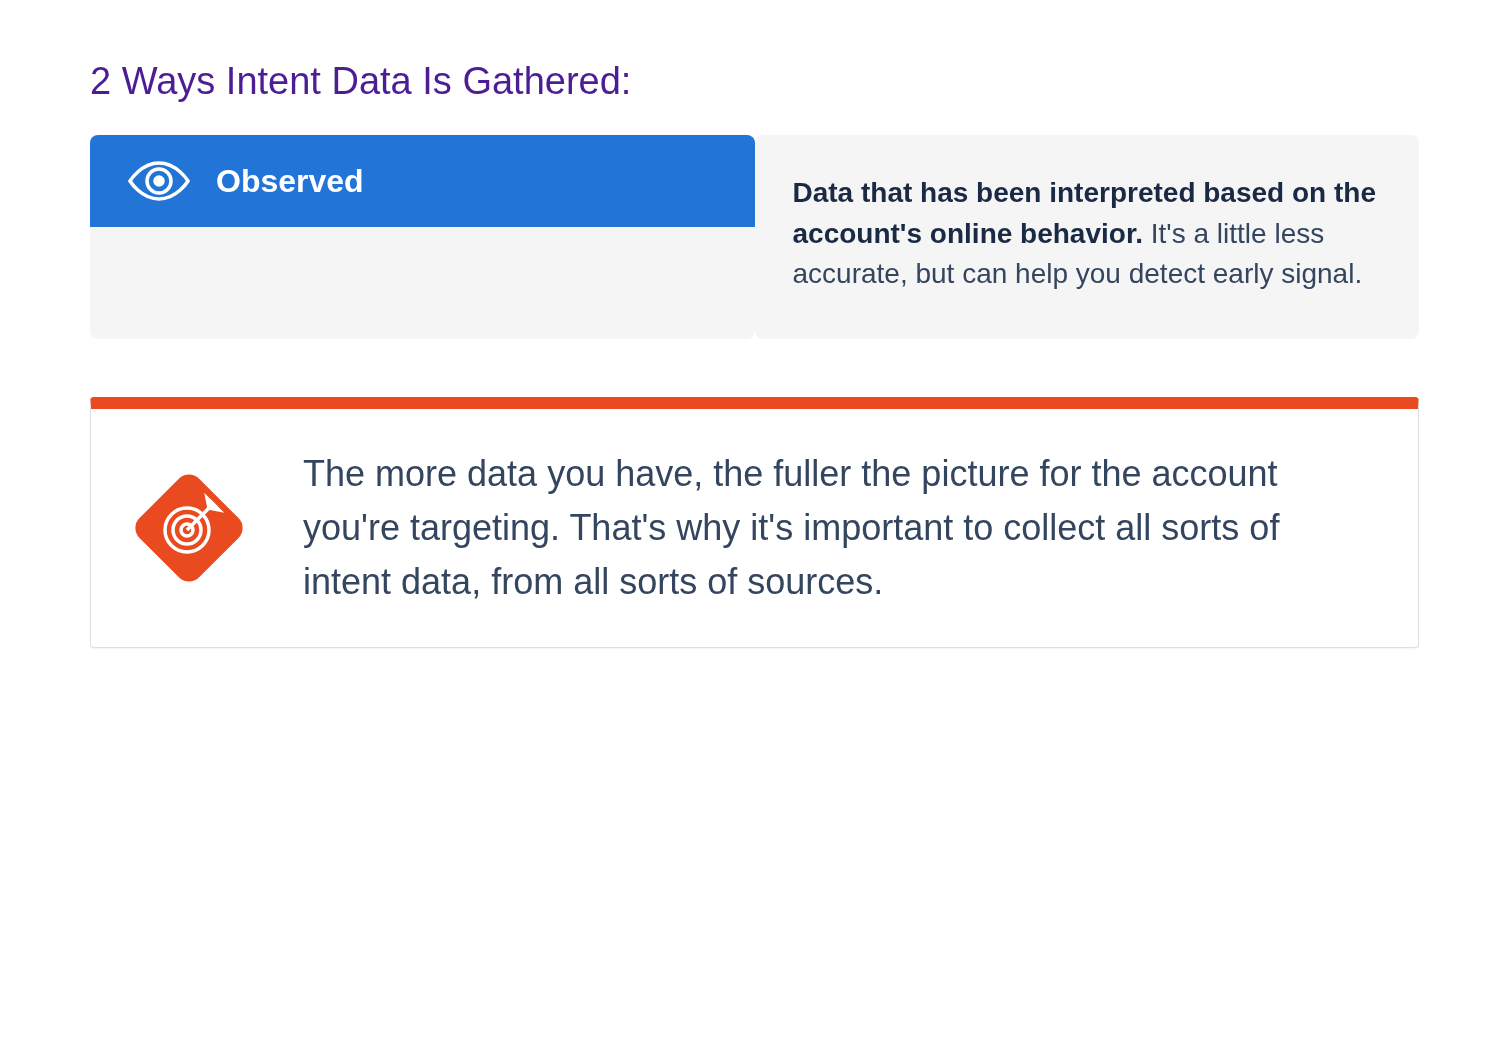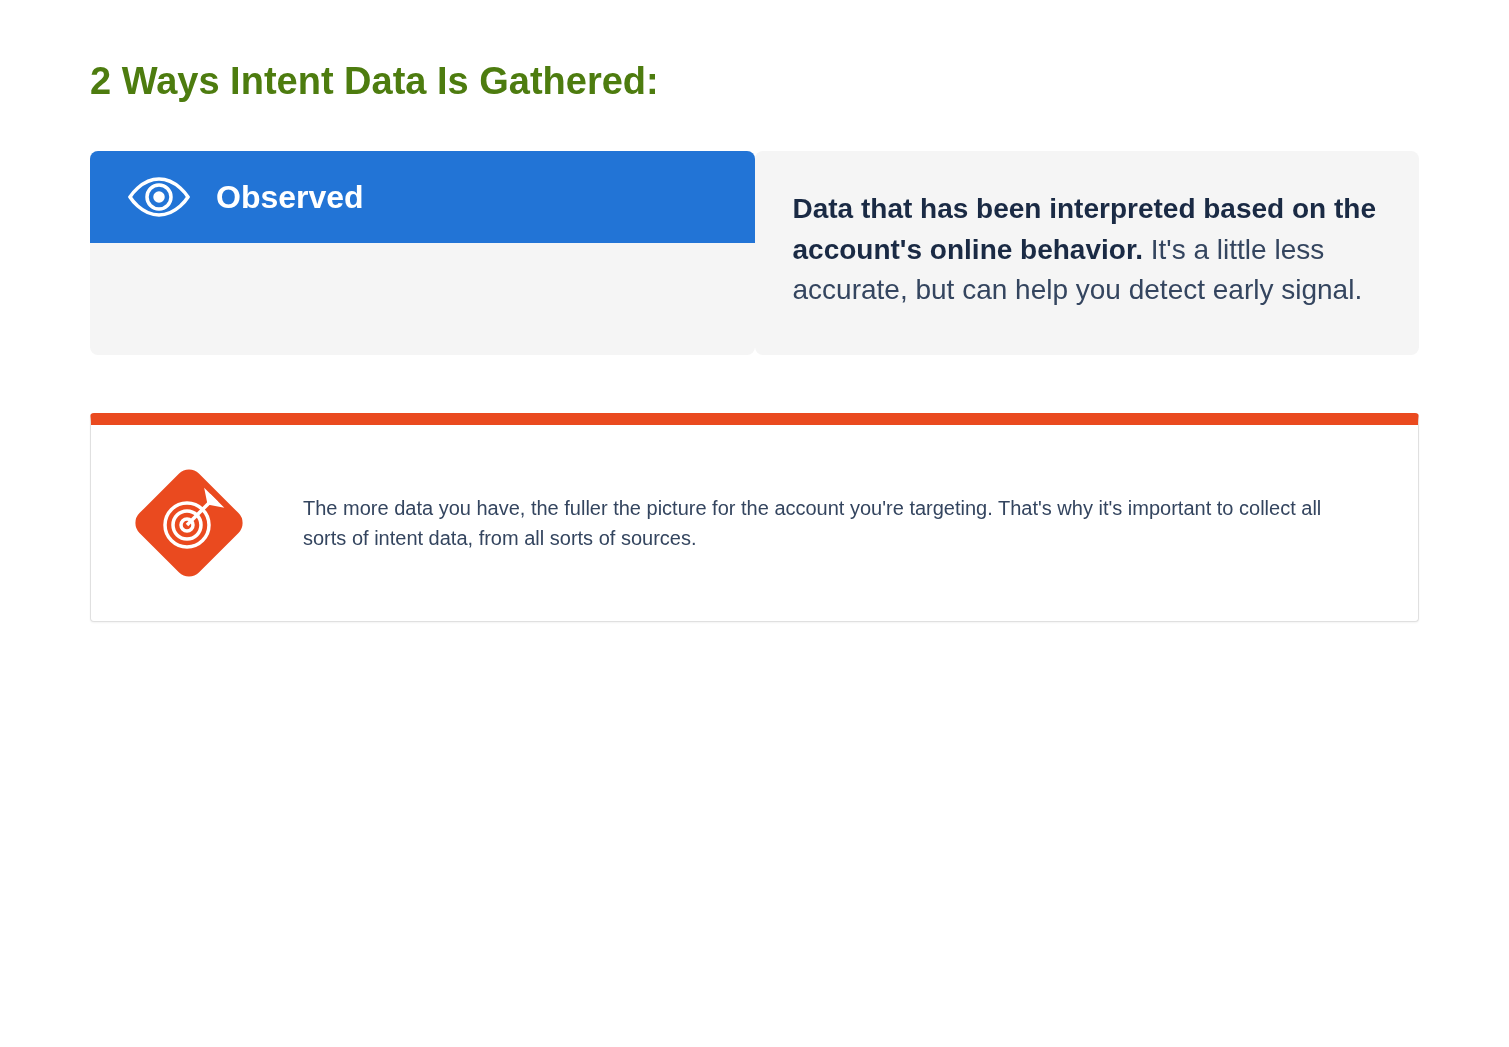--- a/index.html
+++ b/index.html
@@ -7,24 +7,24 @@
       padding: 0;
       box-sizing: border-box;
     }
     body {
       font-family: -apple-system, BlinkMacSystemFont, "Segoe UI", Helvetica, Arial, sans-serif;
       background: #ffffff;
       padding: 60px 90px;
       width: 1509px;
     }
     .title {
-      color: #4d7c0f;
+      color: #4c1d95;
       font-size: 38px;
-      font-weight: 700;
-      margin-bottom: 48px;
+      font-weight: 400;
+      margin-bottom: 32px;
     }
     .cards-row {
       display: flex;
       margin-bottom: 58px;
     }
     .card {
       flex: 1;
       border-radius: 8px;
       overflow: hidden;
       background: #f5f5f5;
@@ -71,21 +71,21 @@
     .callout-icon {
       width: 120px;
       height: 120px;
       flex-shrink: 0;
       display: flex;
       align-items: center;
       justify-content: center;
     }
     .callout-text {
       color: #34455f;
-      font-size: 20px;
+      font-size: 36px;
       line-height: 1.5;
       font-weight: 400;
     }
     .icon-svg {
       display: block;
     }
   </style>
 </head>
 <body>
 

